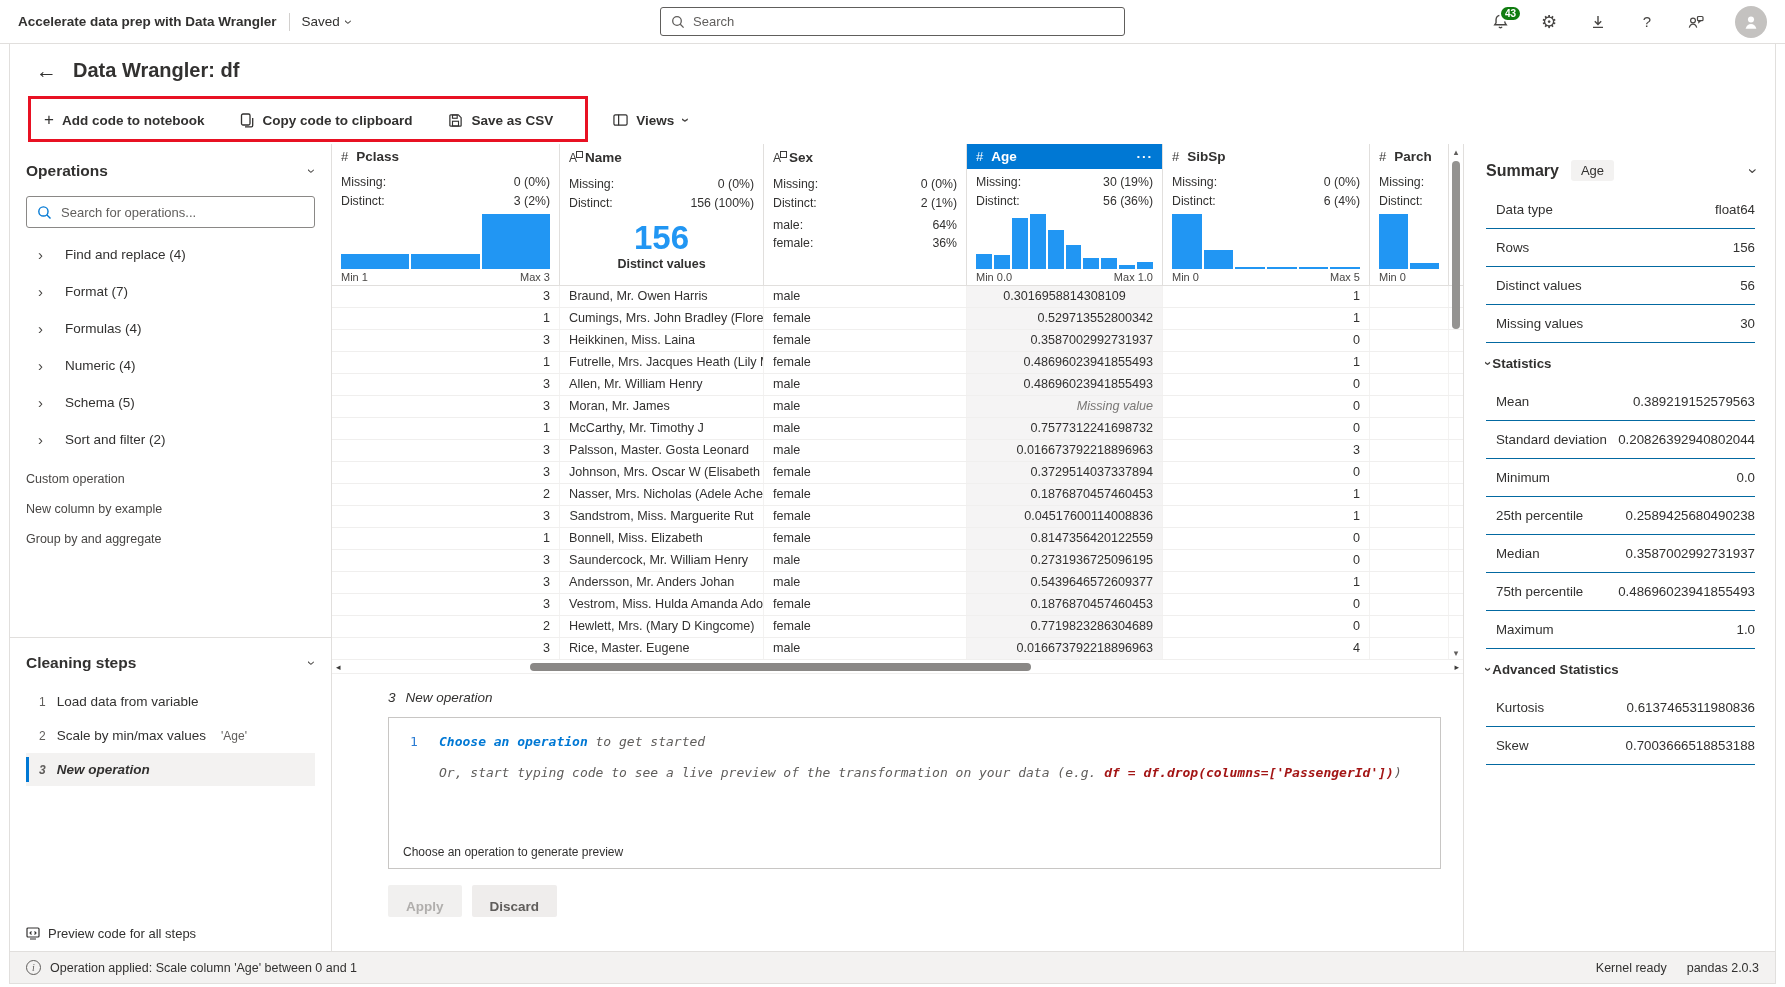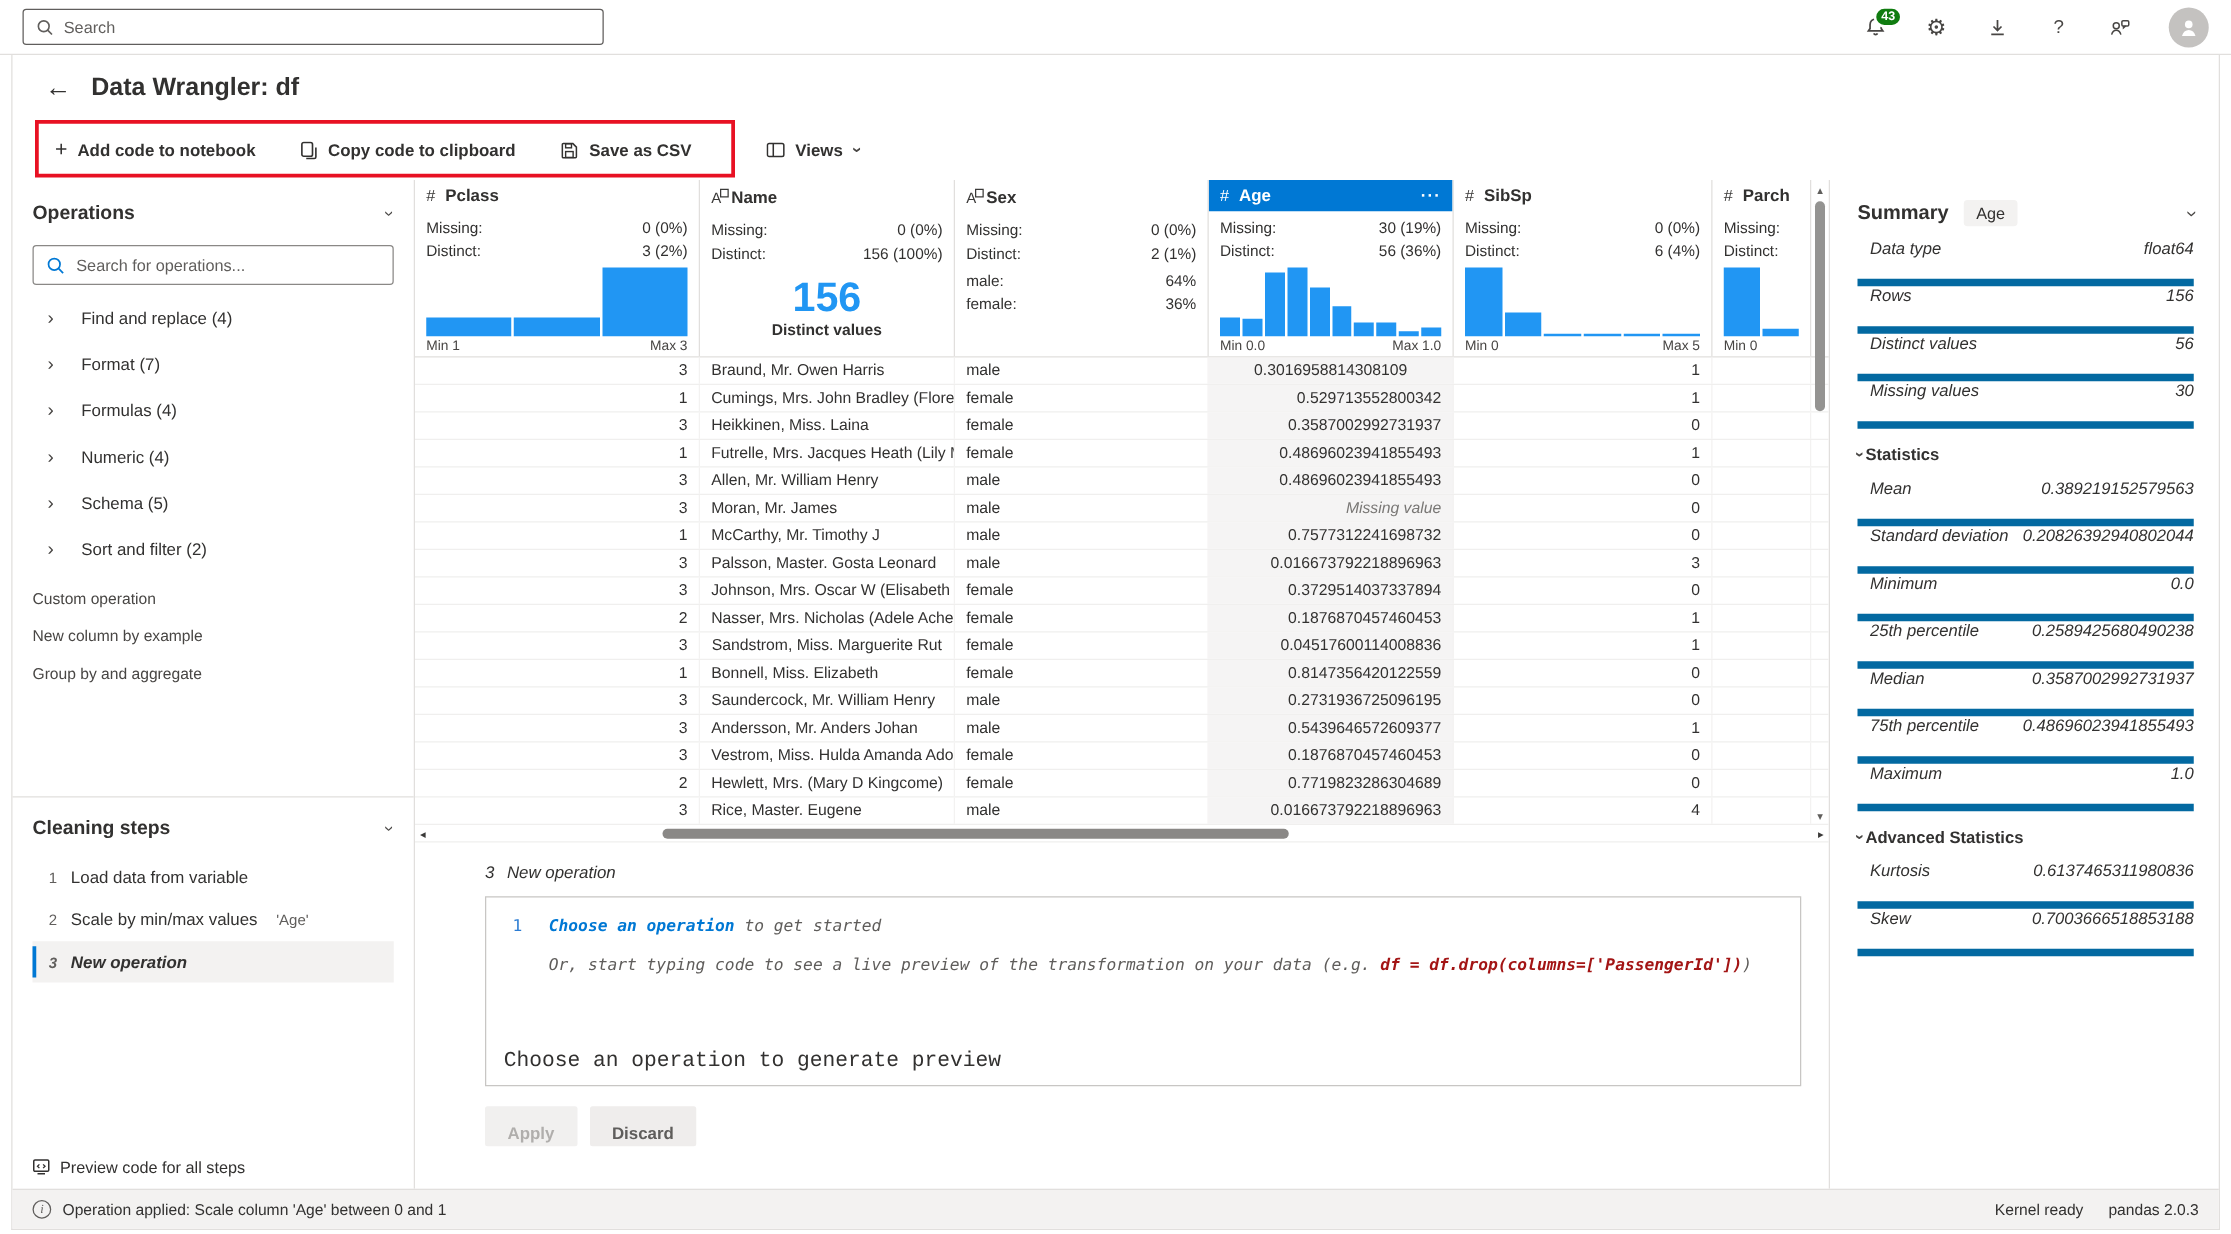--- a/index.html
+++ b/index.html
@@ -105,51 +105,59 @@
 
   
   .code-panel{flex:1;padding:16px 22px 0 56px;min-height:0;}
   .step-line{display:flex;gap:10px;font-size:13.5px;font-style:italic;align-items:baseline;}
   .editor{margin-top:12px;border:1px solid #c8c6c4;height:152px;position:relative;font-family:"DejaVu Sans Mono","Liberation Mono",monospace;font-size:13px;}
   .ed-line{display:flex;margin-top:16px;font-style:italic;color:#5f5d5b;}
   .ed-num{width:50px;text-align:center;color:var(--code-blue);font-style:normal;flex:none;}
   .ed-line.second{margin-top:16px;padding-left:50px;}
   .tok-link{color:var(--accent);font-weight:700;cursor:pointer;}
   .tok-code{color:var(--code-red);font-weight:700;}
-  .ed-caption{position:absolute;left:0;right:0;bottom:0;padding:9px 14px;font-family:Liberation Mono, monospace;font-style:normal;font-size:17px;color:var(--text);}
+  .ed-caption{position:absolute;left:0;right:0;bottom:0;padding:9px 14px;font-family:Liberation Sans, sans-serif;font-style:normal;font-size:12px;color:var(--text);}
   .btn-row{margin-top:16px;display:flex;gap:10px;}
   .btn{height:32px;padding:14px 18px;border:none;border-radius:2px;font-size:13.5px;font-weight:700;font-family:inherit;cursor:pointer;}
   .btn.apply{background:#f1f0ef;color:#b0aeac;}
   .btn.discard{background:#efedec;color:#5f5d5b;}
 
   
   .summary{width:312px;flex:none;border-left:1px solid var(--border);padding:16px 20px 0 22px;overflow:hidden;}
   .sum-head{display:flex;align-items:center;gap:12px;}
   .sum-title{font-size:16px;font-weight:700;}
   .sum-chip{background:var(--gray-bg);border-radius:3px;padding:3px 10px;font-size:13px;}
   .sum-head .chev{margin-left:auto;font-size:16px;}
   .sum-rows{margin-top:10px;}
-  .sum-row{display:flex;justify-content:space-between;align-items:flex-start;height:38px;border-bottom:6px solid #0369a1;padding-left:10px;font-size:13.3px;font-style:italic;}
+  .sum-row{display:flex;justify-content:space-between;align-items:center;height:38px;border-bottom:1px solid #0369a1;padding-left:10px;font-size:13.3px;}
   .sum-row .sv{color:var(--text);}
   .sum-sec{display:flex;align-items:center;gap:2px;height:40px;font-size:13.3px;font-weight:700;cursor:pointer;}
   .sum-sec .chev{font-size:13px;}
 
   
   .statusbar{height:32px;flex:none;background:var(--gray-bg);border-top:1px solid var(--border);display:flex;align-items:center;padding:0 16px;font-size:12.5px;color:var(--text);}
   .sb-left{display:flex;align-items:center;gap:9px;flex:1;}
   .info-ic{width:15px;height:15px;border:1px solid #605e5c;border-radius:50%;color:#605e5c;font-size:10px;display:flex;align-items:center;justify-content:center;font-style:italic;font-family:"Liberation Serif",serif;}
   .sb-right{display:flex;gap:20px;}
   svg{display:block;}
 </style>
 </head>
 <body>
 
 <div class="screen">
 
   <div class="topbar">
+    <div class="tb-left">
+      <span class="tb-title">Accelerate data prep with Data Wrangler</span>
+      <span class="tb-divider"></span>
+      <span class="tb-saved">
+        <span>Saved</span>
+        <span class="chev d">›</span>
+      </span>
+    </div>
     <div class="tb-search">
       <span>
         <svg width="14" height="14" viewBox="0 0 14 14">
             <circle cx="6" cy="6" r="4.3" fill="none" stroke="#605e5c" stroke-width="1.3"></circle>
             <line x1="9.3" y1="9.3" x2="12.6" y2="12.6" stroke="#605e5c" stroke-width="1.3"></line>
           </svg>
       </span>
       <input placeholder="Search" style="">
     </div>
     <div class="tb-icons">

